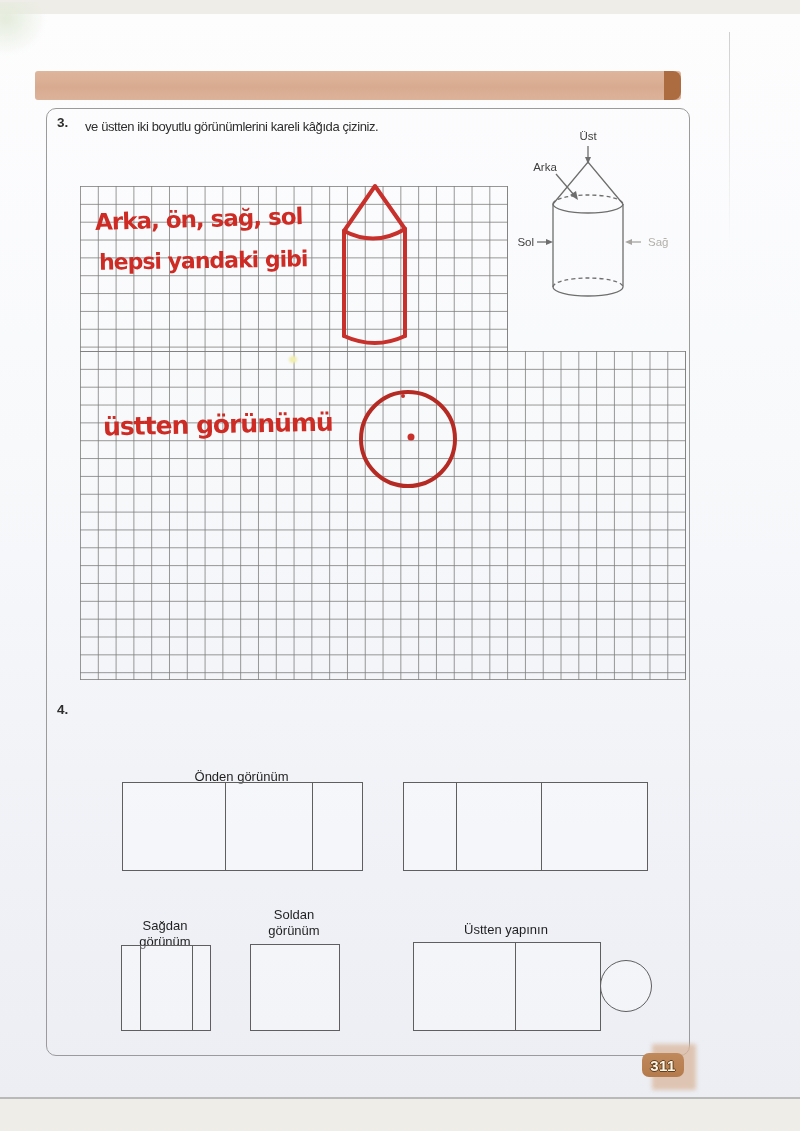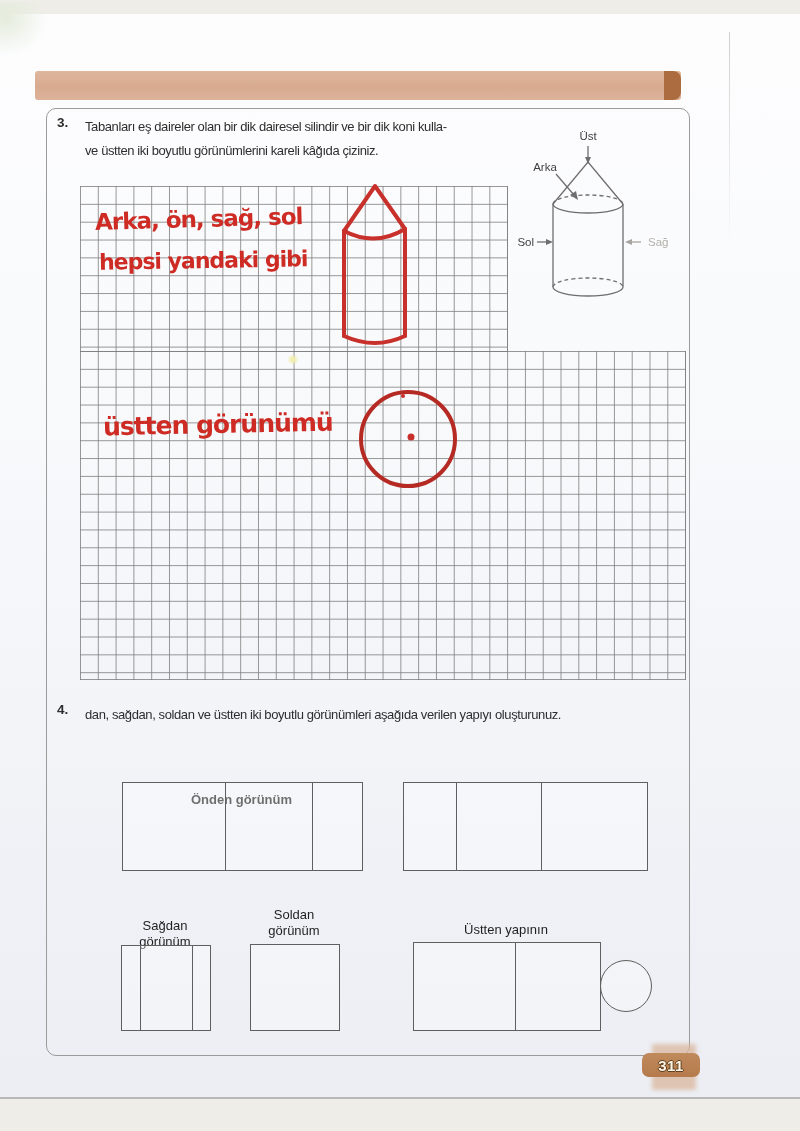--- a/index.html
+++ b/index.html
@@ -85,21 +85,21 @@
   .topview-circle{
     position:absolute;left:600px;top:946px;width:50px;height:50px;
     border:1.6px solid #5f5f5f;border-radius:50%;background:rgba(255,255,255,.35);
   }
   
   .badge-smear{
     position:absolute;left:652px;top:1030px;width:44px;height:46px;
     background:#dab69c;opacity:.75;filter:blur(2px);
   }
   .page-badge{
-    position:absolute;left:642px;top:1039px;width:58px;height:24px;
+    position:absolute;left:642px;top:1039px;width:42px;height:24px;
     background:linear-gradient(180deg,#c08a5c,#b57a4c);
     border-radius:7px;display:flex;align-items:center;justify-content:center;
   }
   .page-badge span{
     font-size:15px;font-weight:bold;color:#fdf4e6;letter-spacing:.5px;
     text-shadow:-1px 0 #60401f, 1px 0 #60401f, 0 -1px #60401f, 0 1px #60401f;
   }
 </style>
 </head>
 <body>
@@ -111,21 +111,20 @@
     <div class="page-edge-line"></div>
 
     <div class="top-bar">
       <div class="top-bar-cap"></div>
     </div>
 
     <div class="content-box"></div>
 
     <div class="qnum" style="left:57px;top:101px;">3.</div>
     <div class="qtext" style="left:85px;top:101px;">
-      <div>Tabanları eş daireler olan bir dik dairesel silindir ve bir dik koni kulla-</div>
       <div>ve üstten iki boyutlu görünümlerini kareli kâğıda çiziniz.</div>
     </div>
 
     <div class="grid grid-upper"></div>
     <div class="grid grid-lower"></div>
     <div class="yellow-speck"></div>
 
     <svg class="diagram" viewBox="0 0 200 210">
       <g stroke="#6e6e6e" stroke-width="1.3" fill="none">
 
@@ -170,24 +169,23 @@
         <path d="M264,162 Q295,176 325,162"></path>
 
         <circle cx="328" cy="265" r="47" stroke="#b62a24"></circle>
       </g>
       <circle cx="331" cy="263" r="3.5" fill="#c8302b"></circle>
       <circle cx="323" cy="222" r="2" fill="#c8302b"></circle>
     </svg>
 
     <div class="qnum" style="left:57px;top:688px;">4.</div>
     <div class="qtext" style="left:85px;top:688px;line-height:25px;">
-      <div>dan, sağdan, soldan ve üstten iki boyutlu görünümleri aşağıda verilen yapıyı oluşturunuz.</div>
-    </div>
-
-    <div class="viewlabel" style="left:122px;top:778px;width:239px;font-weight:bold;">Önden görünüm</div>
+    </div>
+
+    <div class="viewlabel" style="left:122px;top:755px;width:239px;">Önden görünüm</div>
     <div class="viewbox" style="left:122px;top:768px;width:239px;height:87px;">
       <div class="vdiv" style="left:102px;"></div>
       <div class="vdiv" style="left:189px;"></div>
     </div>
 
     <div class="viewbox" style="left:403px;top:768px;width:243px;height:87px;">
       <div class="vdiv" style="left:52px;"></div>
       <div class="vdiv" style="left:137px;"></div>
     </div>
 

